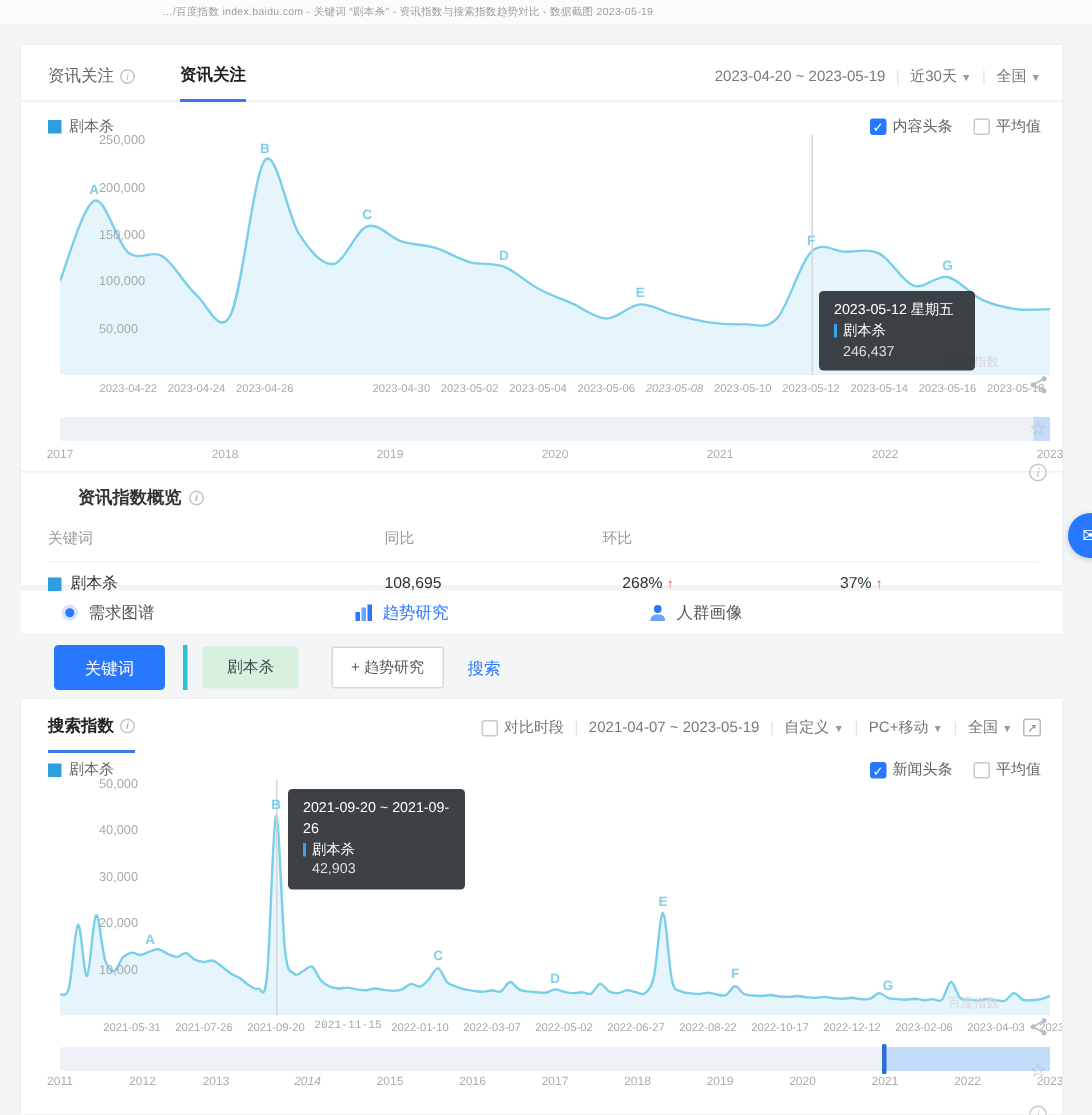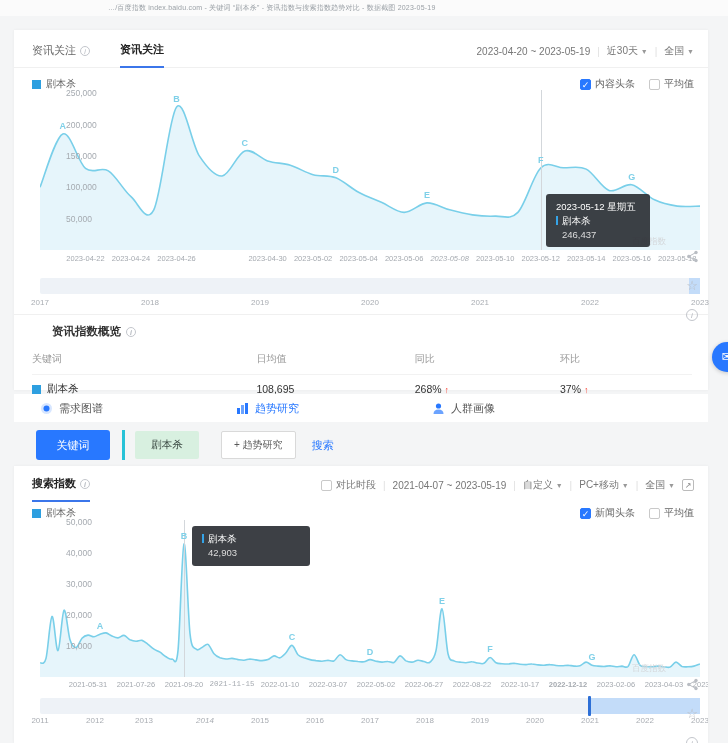--- a/index.html
+++ b/index.html
@@ -185,21 +185,20 @@
         <span class="year" style="left: 660px;">2023</span>
       </div>
 
     <div class="divider"></div>
     <div class="ovtitle">
       <span>资讯指数概览</span>
         <span class="info-i">i</span>
     </div>
     <div class="thead">
       <span class="c-kw">关键词</span>
-      <span class="c-avg">日均值</span>
       <span class="c-yoy">同比</span>
       <span class="c-mom">环比</span>
     </div>
     <div class="trowd">
       <span class="c-kw">
           <span class="sq"></span>
           <span>剧本杀</span>
         </span>
       <span class="c-avg">108,695</span>
       <span class="c-yoy"><span>268%</span> <span class="up">↑</span></span>
@@ -294,39 +293,40 @@
           <div class="marker" style="left: 144px; top: 20.882px;">B</div>
           <div class="marker" style="left: 252px; top: 122.352px;">C</div>
           <div class="marker" style="left: 330px; top: 136.625px;">D</div>
           <div class="marker" style="left: 402px; top: 85.7391px;">E</div>
           <div class="marker" style="left: 450px; top: 134.453px;">F</div>
           <div class="marker" style="left: 552px; top: 142.209px;">G</div>
         </div>
       <div class="hoverline" id="plot2-hl" style="left: 144px;"></div>
       <div class="watermark">百度指数</div>
       <div class="tooltip tt2">
+        <div>2021-09-20 ~ 2021-09-26</div>
         <div class="trow">
             <span class="tbar"></span>
             <span>剧本杀</span>
           </div>
         <div class="tval">42,903</div>
       </div>
     </div>
     <div class="xticks x2" id="plot2-xt">
         <div class="xtick" style="left: 48px;">2021-05-31</div>
         <div class="xtick" style="left: 96px;">2021-07-26</div>
         <div class="xtick" style="left: 144px;">2021-09-20</div>
         <div class="xtick" style="left: 192px; font-family: Liberation Mono, monospace;">2021-11-15</div>
         <div class="xtick" style="left: 240px;">2022-01-10</div>
         <div class="xtick" style="left: 288px;">2022-03-07</div>
         <div class="xtick" style="left: 336px;">2022-05-02</div>
         <div class="xtick" style="left: 384px;">2022-06-27</div>
         <div class="xtick" style="left: 432px;">2022-08-22</div>
         <div class="xtick" style="left: 480px;">2022-10-17</div>
-        <div class="xtick" style="left: 528px; font-weight: bold;">2022-12-12</div>
+        <div class="xtick" style="left: 528px;">2022-12-12</div>
         <div class="xtick" style="left: 576px;">2023-02-06</div>
         <div class="xtick" style="left: 624px;">2023-04-03</div>
         <div class="xtick" style="left: 672px;">2023-05-29</div>
       </div>
 
     <div class="slider s2">
       <div class="sel"></div>
       <div class="handle"></div>
     </div>
     <div class="years y2" id="years2">

